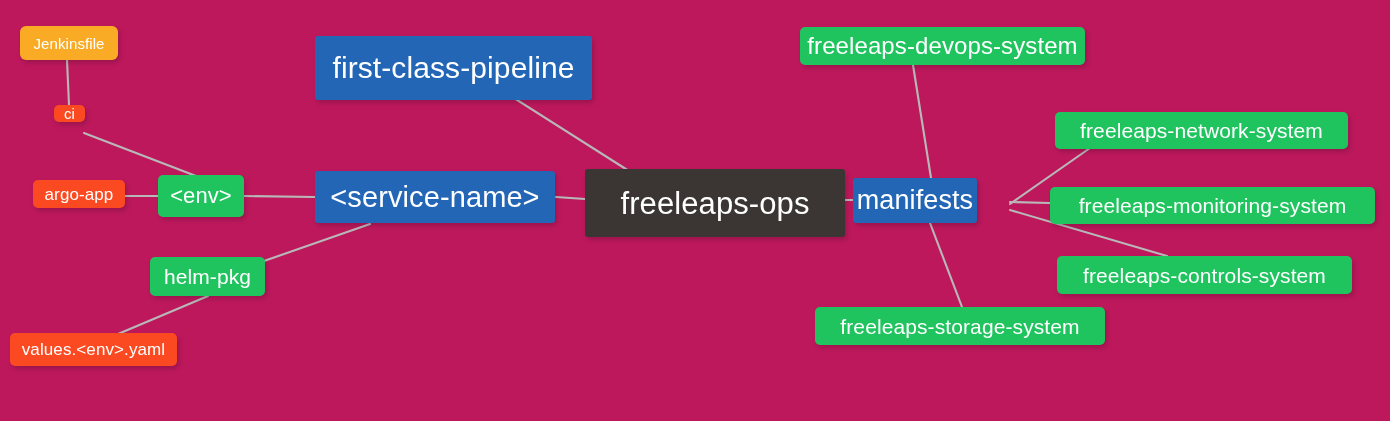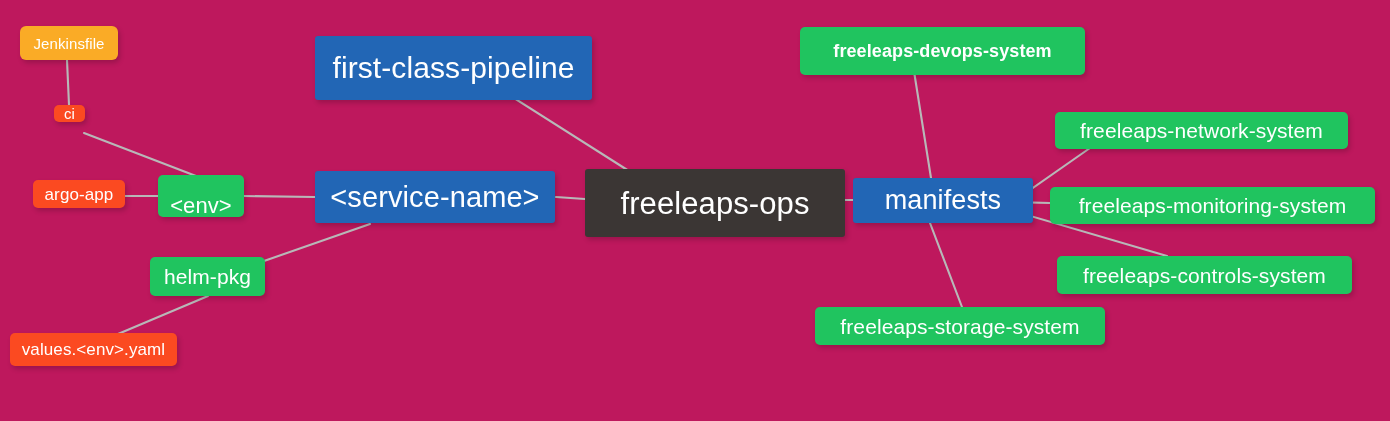--- a/index.html
+++ b/index.html
@@ -92,21 +92,21 @@
   </div>
 
   <div class="node node-red" style="left:54px; top:105px; width:31px; height:17px; font-size:15px;">
     <span>ci</span>
   </div>
 
   <div class="node node-red" style="left:33px; top:180px; width:92px; height:28px; font-size:17px;">
     <span>argo-app</span>
   </div>
 
-  <div class="node node-green" style="left:158px; top:175px; width:86px; height:42px; font-size:22px;align-items:flex-end;">
+  <div class="node node-green" style="left:158px; top:175px; width:86px; height:42px; font-size:22px;">
     <span>&lt;env&gt;</span>
   </div>
 
   <div class="node node-red" style="left:10px; top:333px; width:167px; height:33px; font-size:17px;">
     <span>values.&lt;env&gt;.yaml</span>
   </div>
 
   <div class="node node-green" style="left:150px; top:257px; width:115px; height:39px; font-size:21px;">
     <span>helm-pkg</span>
   </div>
@@ -116,25 +116,25 @@
   </div>
 
   <div class="node node-blue" style="left:315px; top:171px; width:240px; height:52px; font-size:29px;">
     <span>&lt;service-name&gt;</span>
   </div>
 
   <div class="node node-root" style="left:585px; top:169px; width:260px; height:68px;align-items:center;">
     <span>freeleaps-ops</span>
   </div>
 
-  <div class="node node-blue" style="left:853px; top:178px; width:180px; height:45px; font-size:27px;">
+  <div class="node node-blue" style="left:853px; top:178px; width:124px; height:45px; font-size:27px;">
     <span>manifests</span>
   </div>
 
-  <div class="node node-green" style="left:800px; top:27px; width:285px; height:48px; font-size:18px;font-weight:bold;">
+  <div class="node node-green" style="left:800px; top:27px; width:285px; height:38px; font-size:24px;">
     <span>freeleaps-devops-system</span>
   </div>
 
   <div class="node node-green" style="left:1055px; top:112px; width:293px; height:37px; font-size:21px;">
     <span>freeleaps-network-system</span>
   </div>
 
   <div class="node node-green" style="left:1050px; top:187px; width:325px; height:37px; font-size:21px;">
     <span>freeleaps-monitoring-system</span>
   </div>

